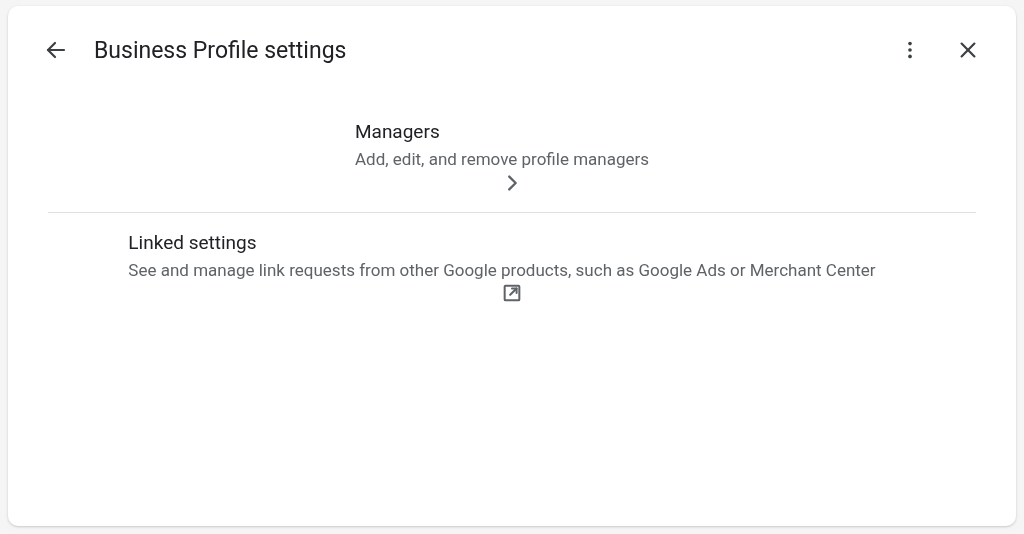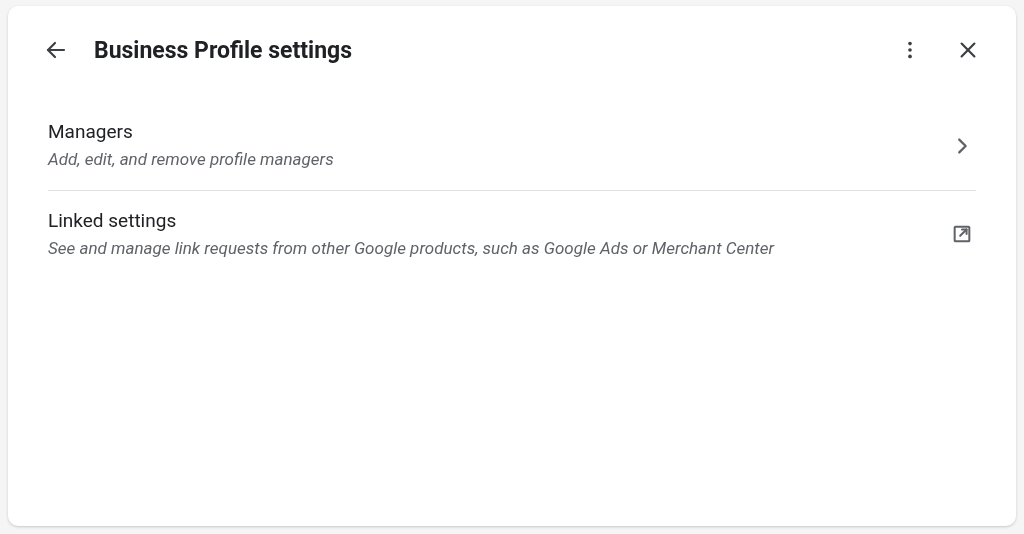--- a/index.html
+++ b/index.html
@@ -38,21 +38,21 @@
     display: flex;
     align-items: center;
     justify-content: center;
     cursor: pointer;
     border-radius: 50%;
     color: #3c4043;
   }
   .title {
     font-size: 23px;
     color: #202124;
-    font-weight: 700;
+    font-weight: 400;
     margin-left: 18px;
     flex: 1;
   }
   .header-actions {
     display: flex;
     align-items: center;
     gap: 18px;
   }
   .icon-btn {
     width: 40px;
@@ -62,42 +62,43 @@
     justify-content: center;
     cursor: pointer;
     border-radius: 50%;
     color: #3c4043;
   }
   .list {
     padding: 0 12px;
   }
   .item {
     display: flex;
+    align-items: center;
     padding: 18px 0;
     border-bottom: 1px solid #e0e0e0;
     cursor: pointer;
+    flex-direction: column;
   }
   .item:last-child {
     border-bottom: none;
   }
   .item-text {
     flex: 1;
     padding-right: 20px;
   }
   .item-title {
     font-size: 19px;
     color: #202124;
     font-weight: 400;
     margin-bottom: 4px;
   }
   .item-desc {
     font-size: 17px;
     color: #5f6368;
     line-height: 1.45;
-    font-style: italic;
   }
   .item-icon {
     color: #5f6368;
     display: flex;
     align-items: center;
     justify-content: center;
     width: 28px;
   }
   svg {
     display: block;

